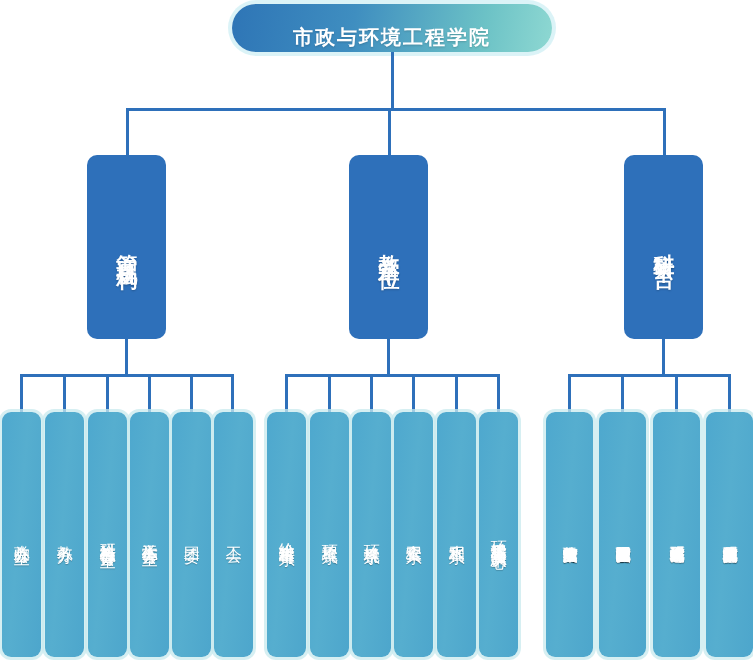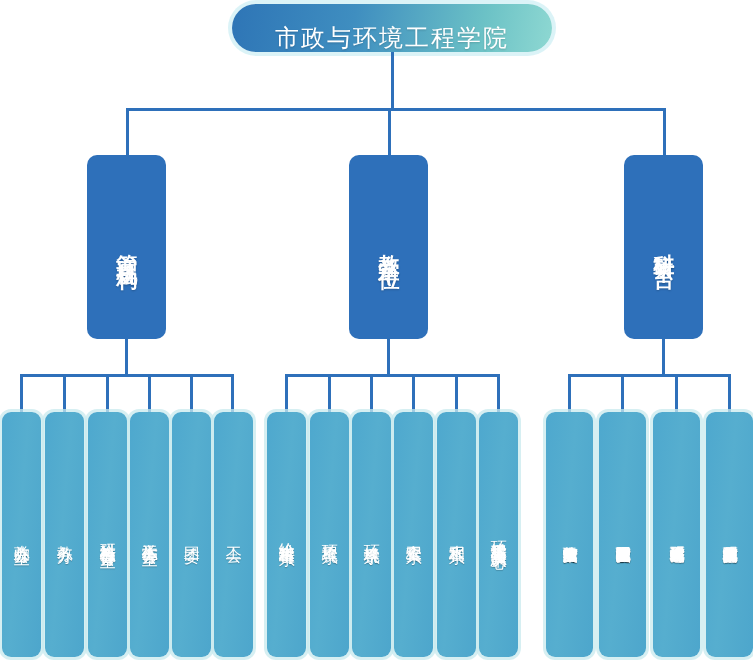--- a/index.html
+++ b/index.html
@@ -29,22 +29,22 @@
     border-radius: 24px;
     background: linear-gradient(100deg, #2e75b6 0%, #3f8ec0 38%, #6cc2c6 78%, #8ed8d2 100%);
     box-shadow: 0 0 0 4px rgba(190, 233, 240, 0.55);
     display: flex;
     align-items: center;
     justify-content: center;
     box-sizing: border-box;
   }
   .root-node .label {
     color: #ffffff;
-    font-size: 24px;
-    font-weight: normal;
+    font-size: 20px;
+    font-weight: bold;
     letter-spacing: 2px;
     text-shadow: 0 1px 2px rgba(0,0,0,0.18);
     white-space: nowrap;
     margin-top: 19px;
   }
 
   
   .l2-node {
     position: absolute;
     background: #2e70ba;

